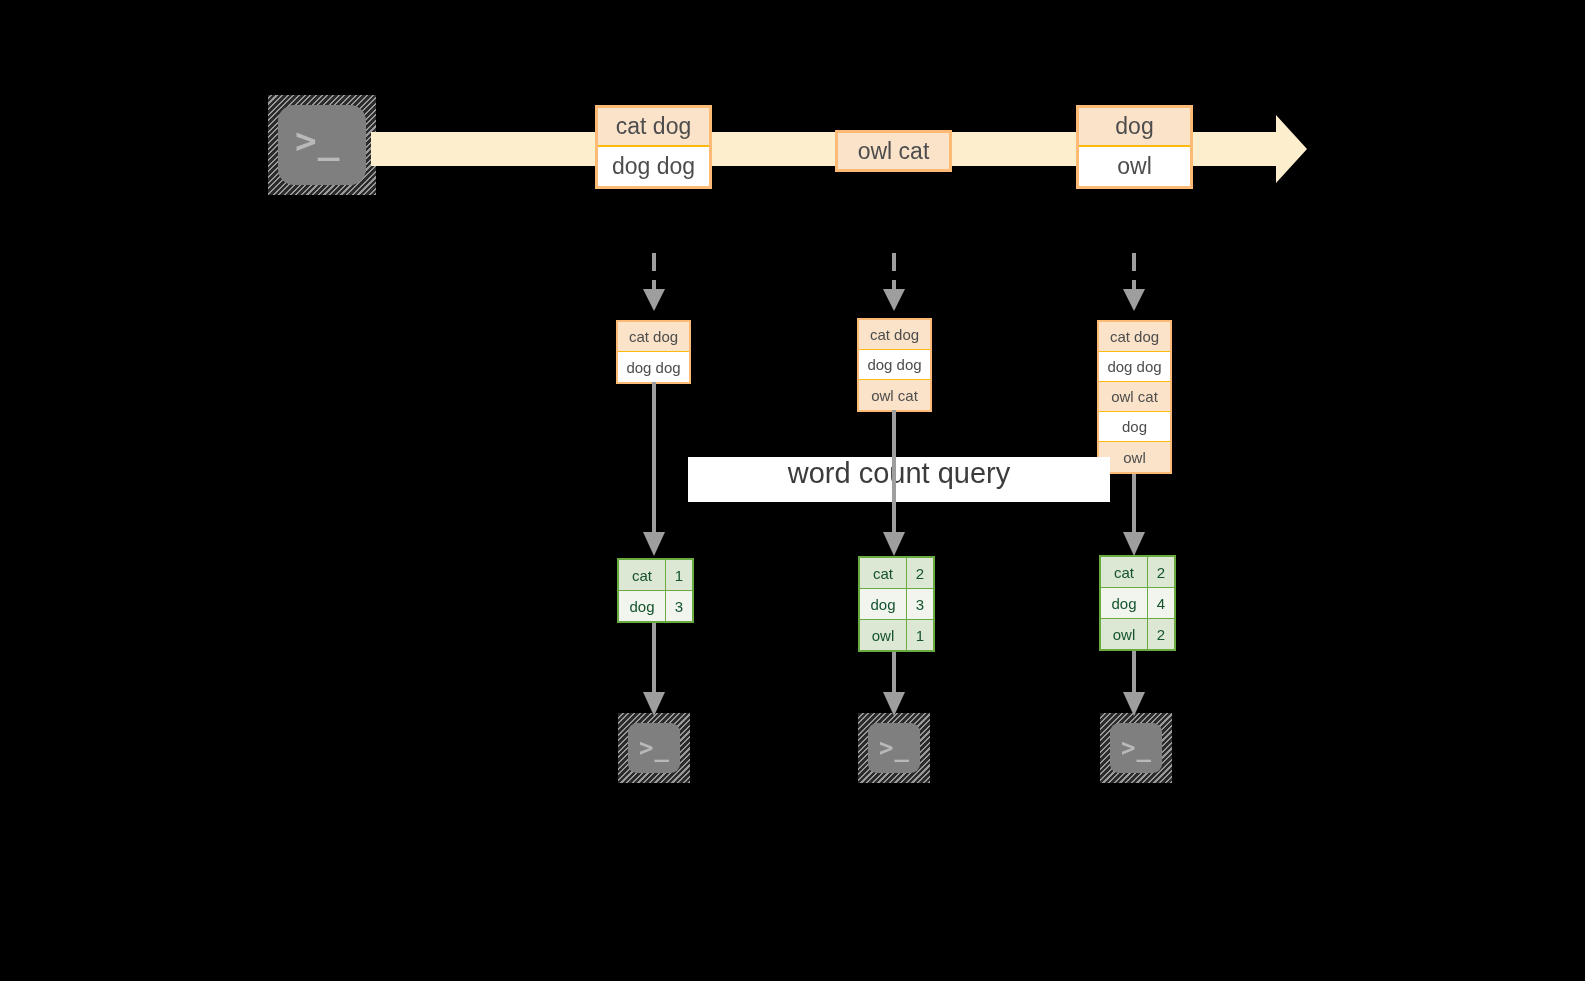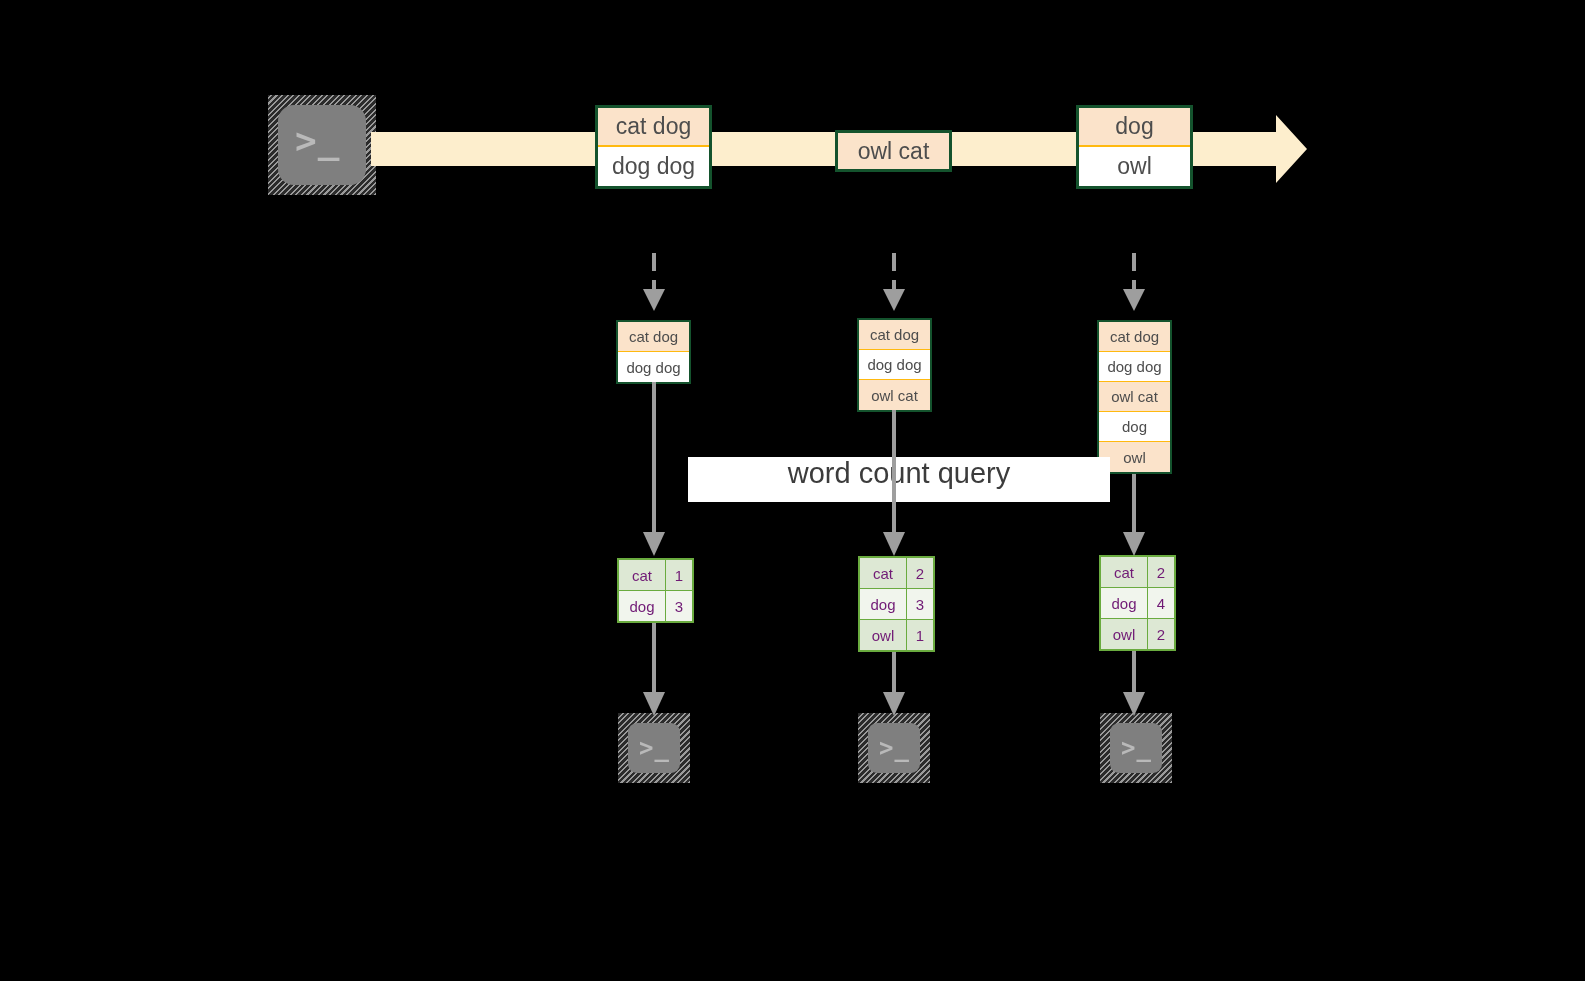--- a/index.html
+++ b/index.html
@@ -69,21 +69,21 @@
     top: 113px;
     width: 938px;
     height: 72px;
     z-index: 1;
   }
 
   
   .evbox {
     position: absolute;
     box-sizing: border-box;
-    border: 3px solid #14532d;
+    border: 3px solid #fdba74;
     z-index: 3;
   }
   .evbox .cell {
     box-sizing: border-box;
     background: #fbe3ca;
     color: #4d4d4d;
     display: flex;
     align-items: center;
     justify-content: center;
     border-bottom: 2px solid #ffb90f;
@@ -117,21 +117,21 @@
     border-bottom: 1.5px solid #6aab3f;
   }
   .kvbox .row:last-child { border-bottom: none; }
   .kvbox .row .k,
   .kvbox .row .v {
     box-sizing: border-box;
     display: flex;
     align-items: center;
     justify-content: center;
     font-size: 15px;
-    color: #701a75;
+    color: #14532d;
     background: #dde8d4;
   }
   .kvbox .row .k { width: 47px; border-right: 1.5px solid #6aab3f; }
   .kvbox .row .v { width: 26px; }
   .kvbox .row.alt .k,
   .kvbox .row.alt .v { background: #f1f5ed; }
 
   
   .vconn { position: absolute; z-index: 2; }
   .vconn.over { z-index: 6; }

